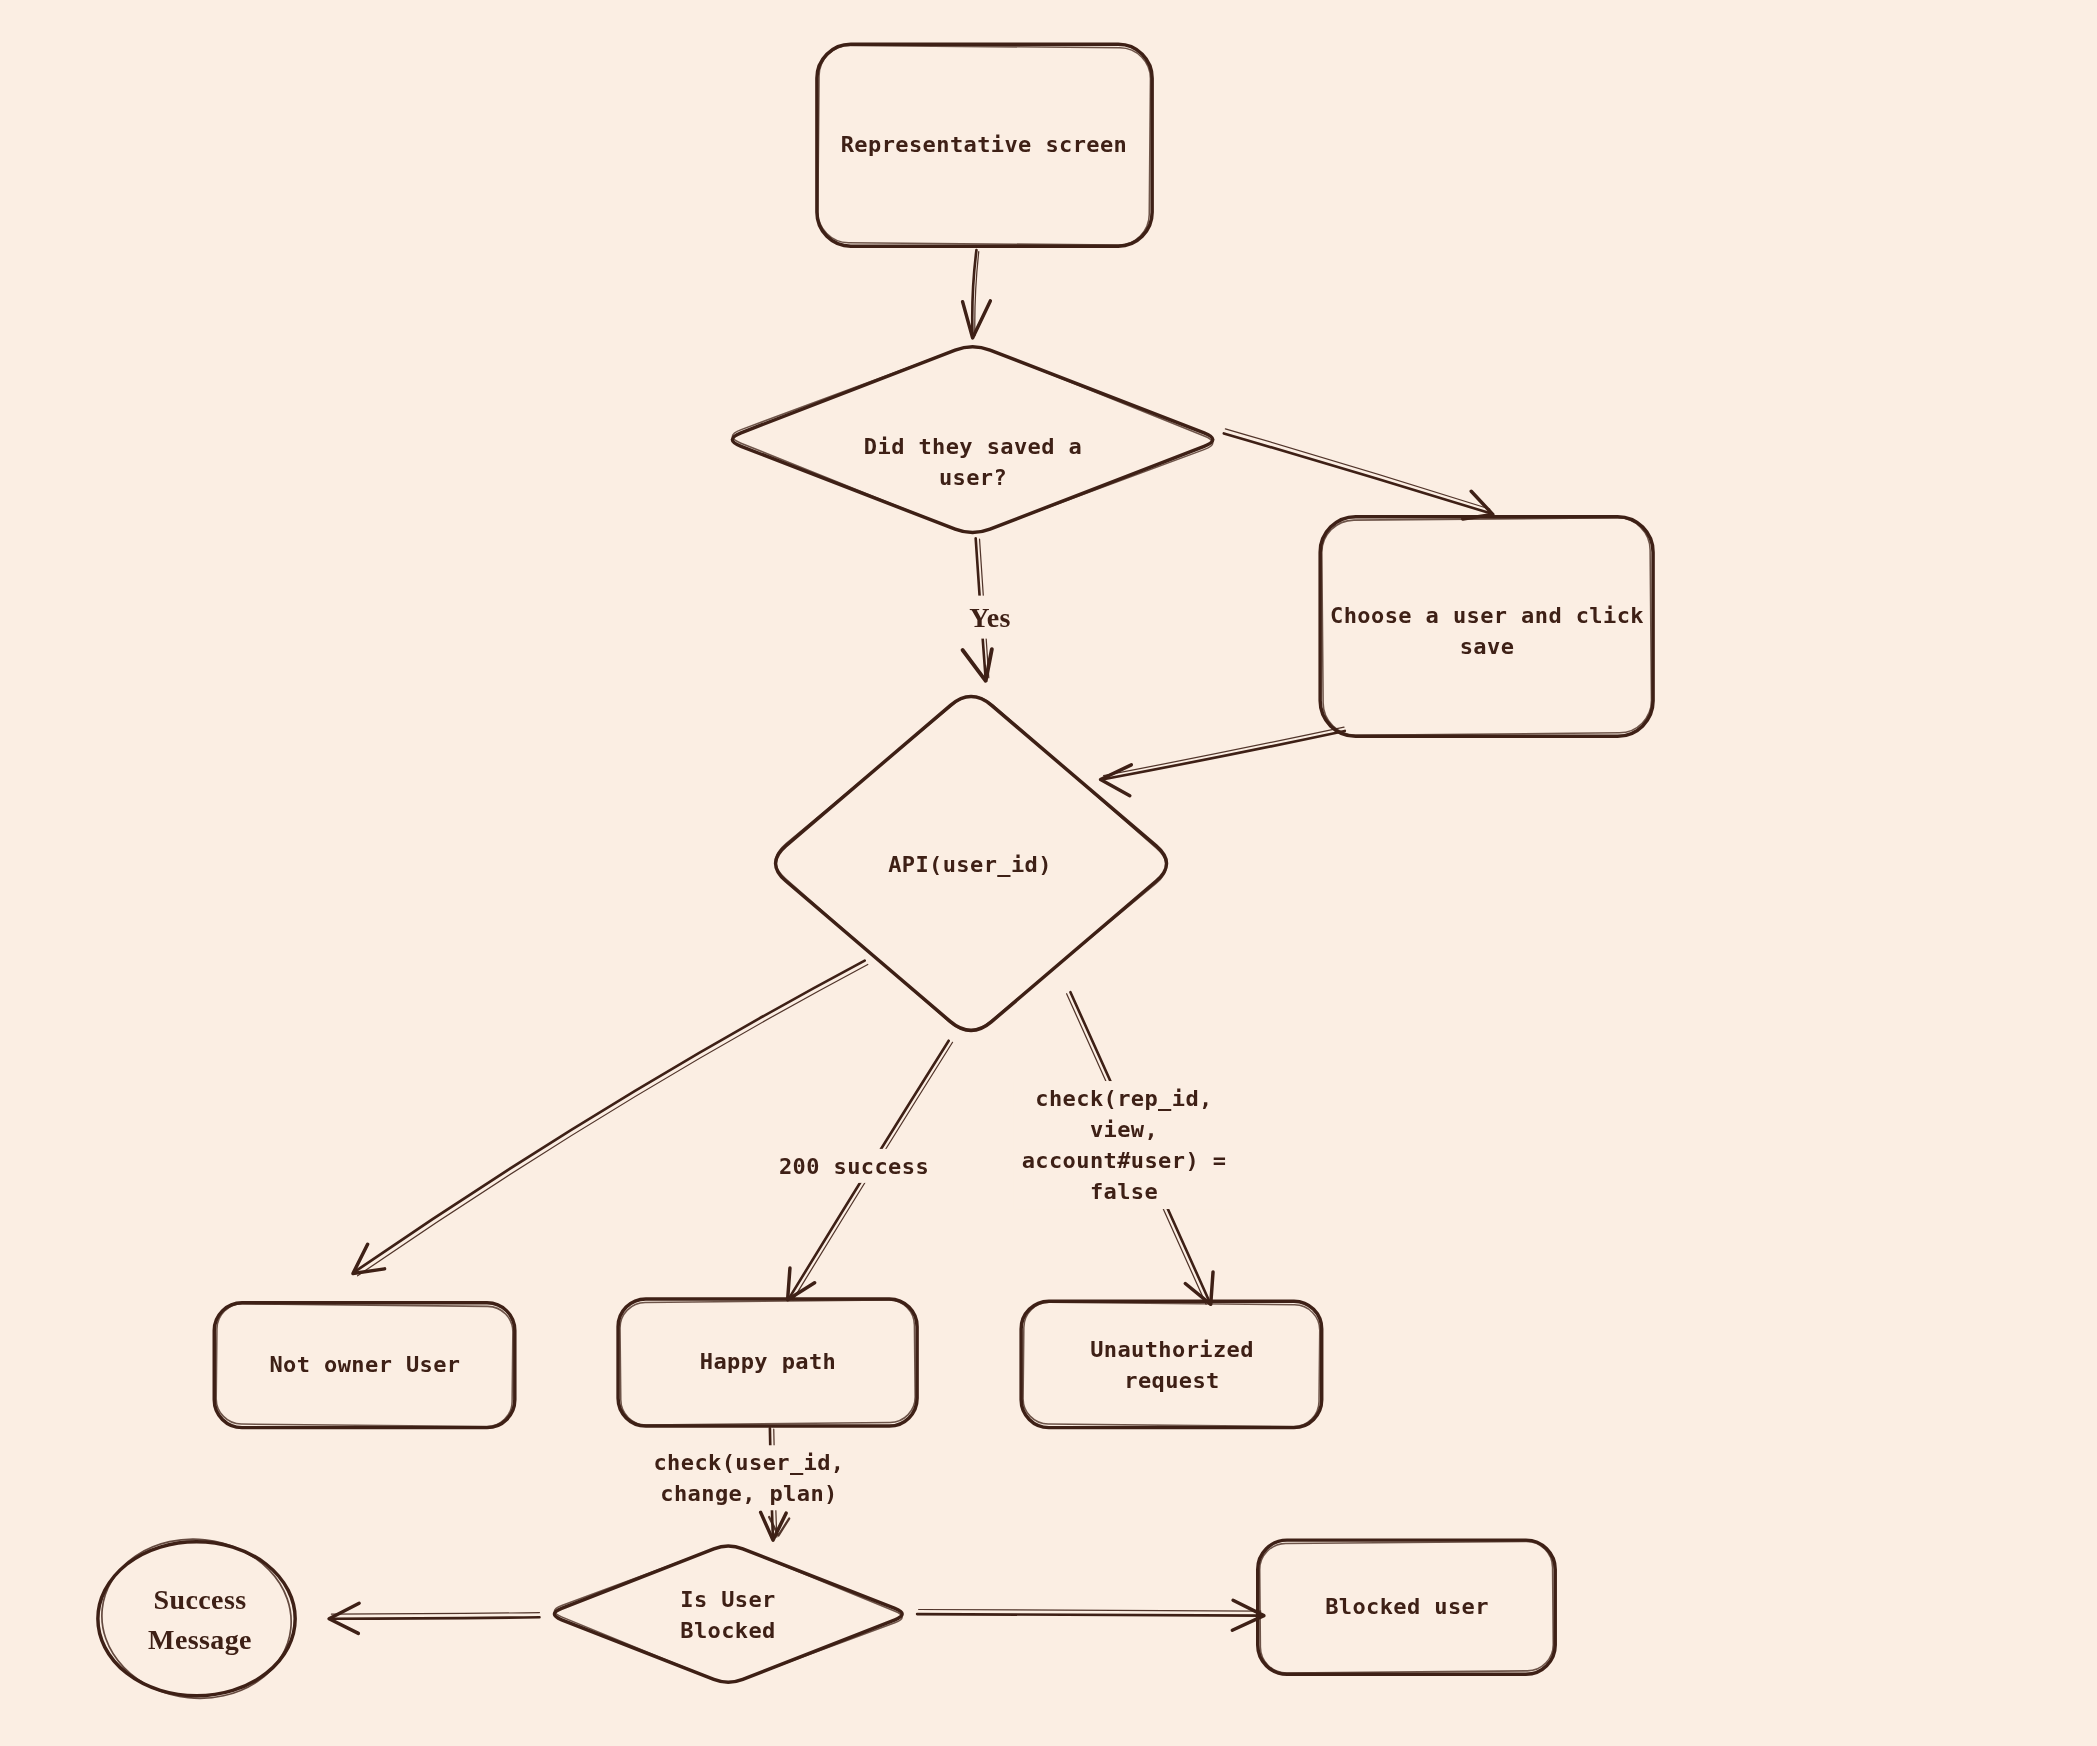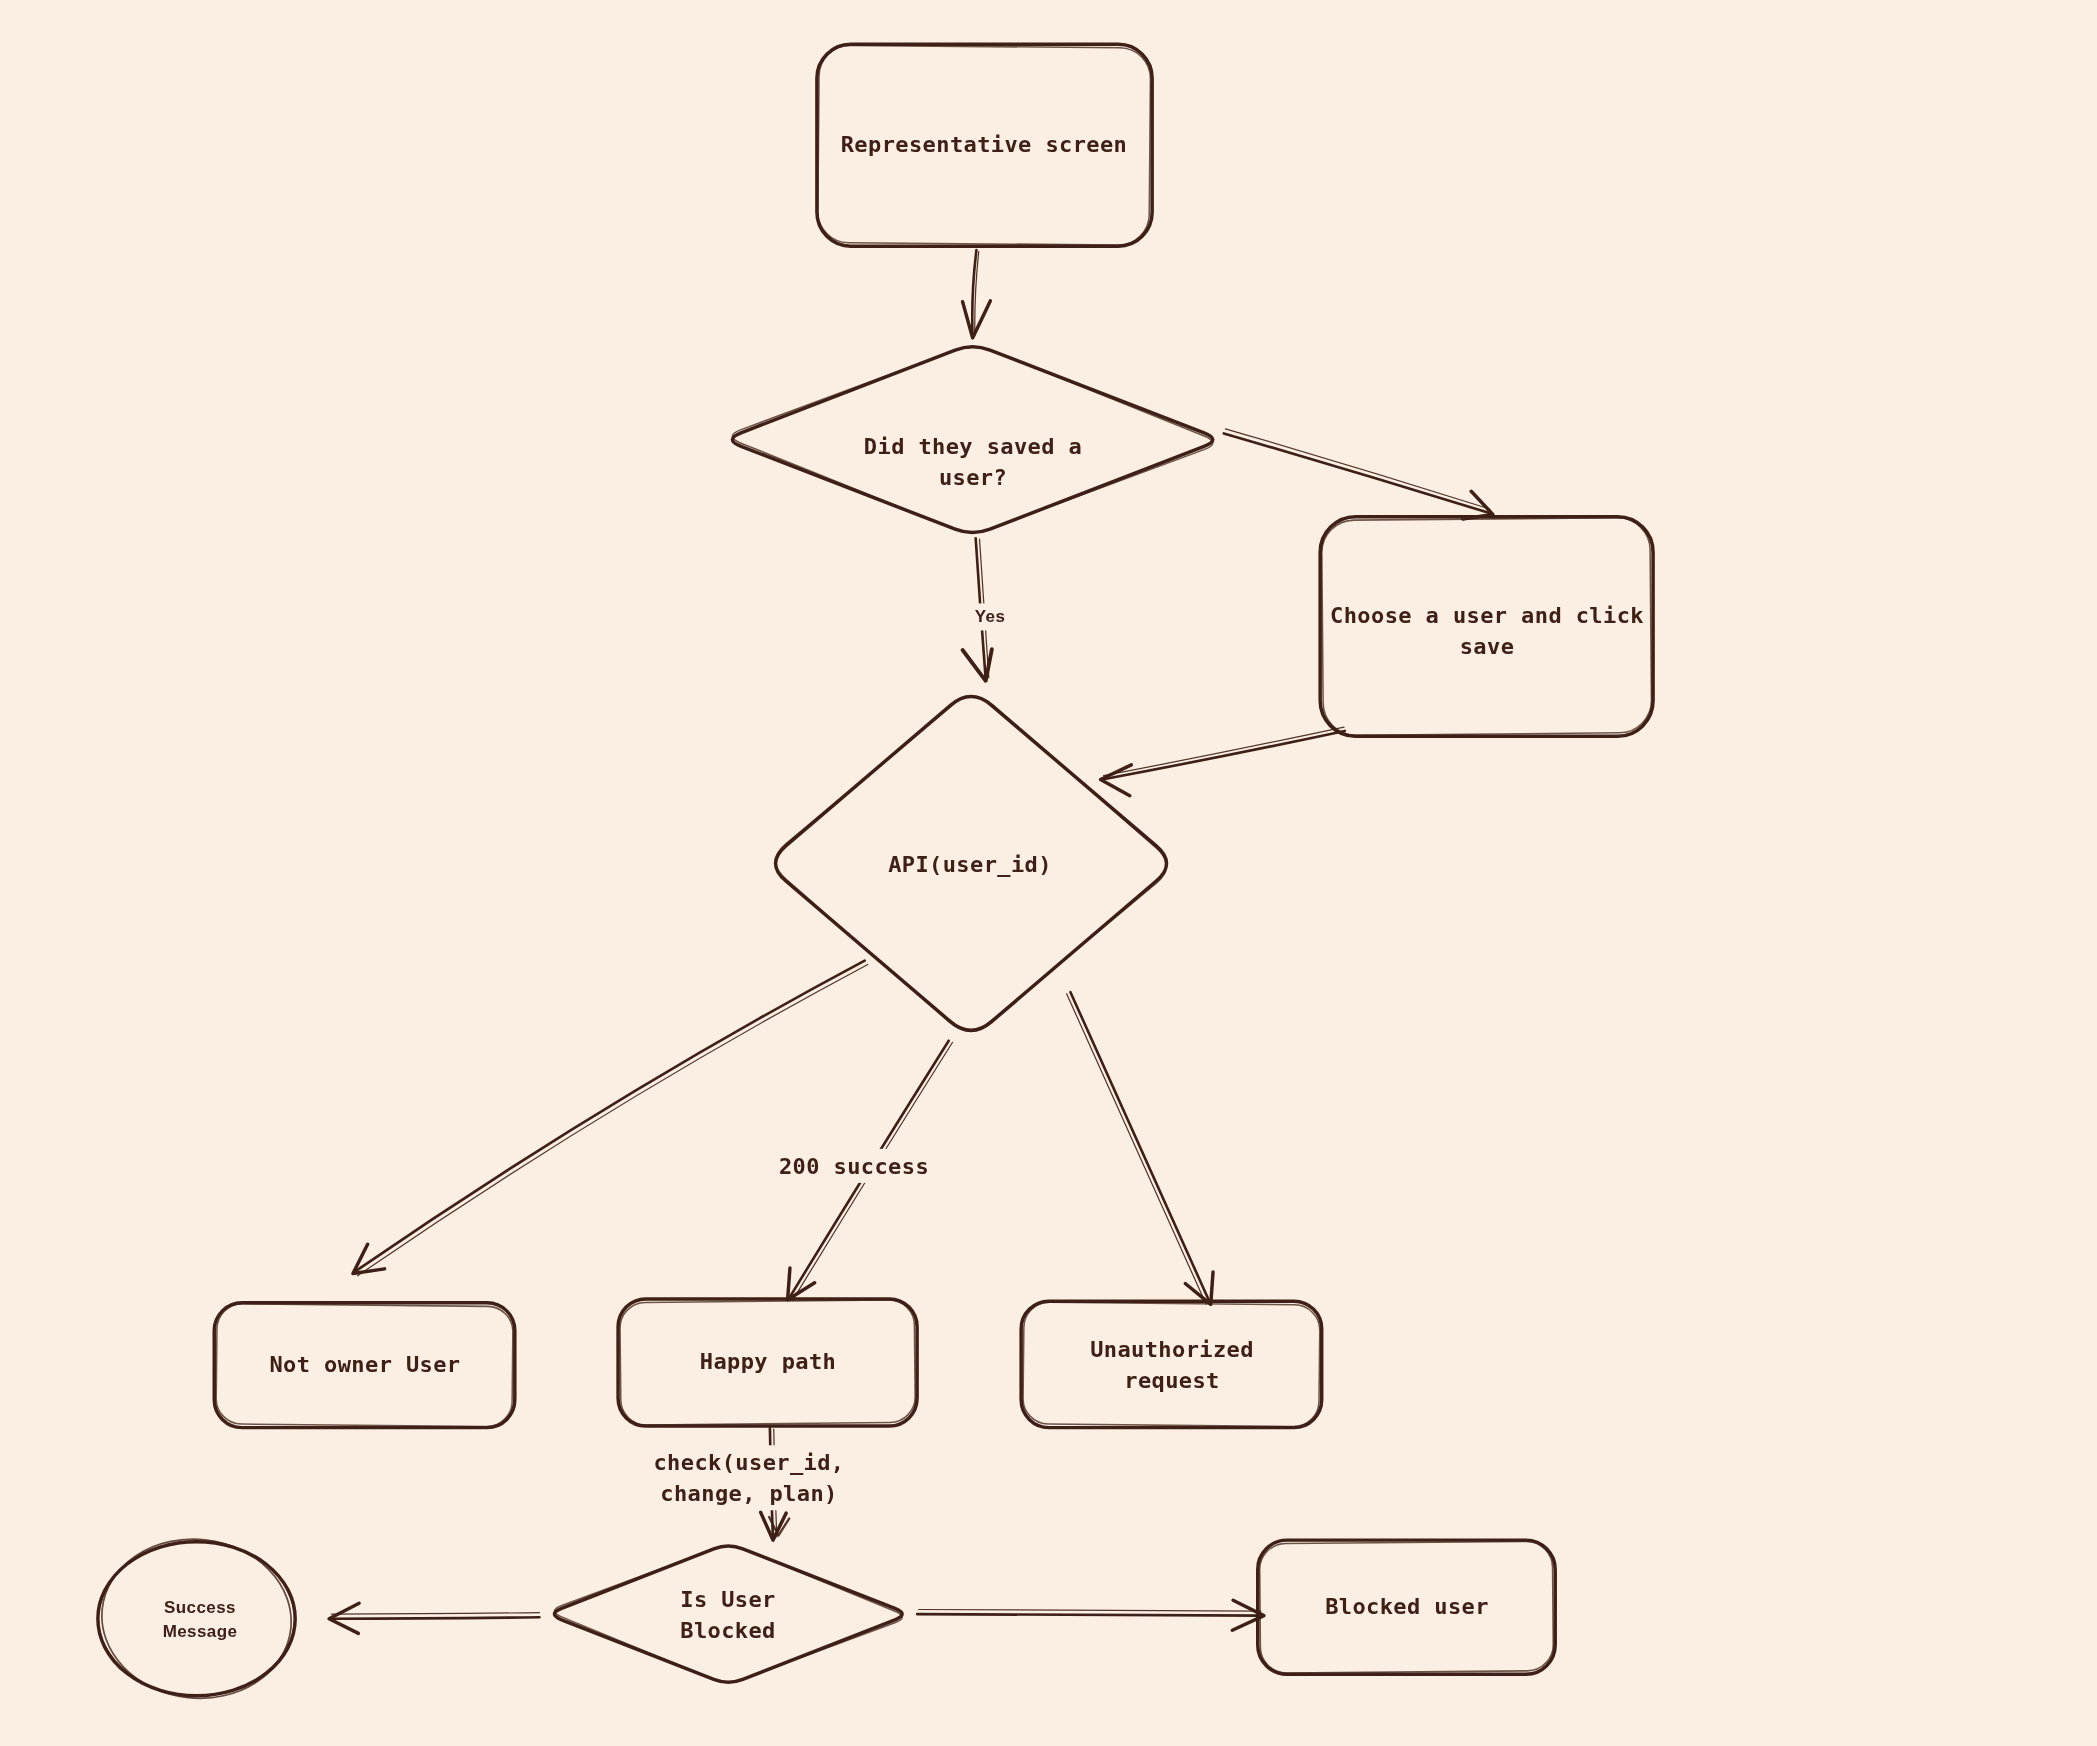--- a/index.html
+++ b/index.html
@@ -22,22 +22,22 @@
     line-height:1.42;
     font-weight:700;
     color:var(--ink);
     letter-spacing:0.4px;
   }
   .edge-label{
     background:var(--bg);
     padding:1.5px 7.7px;
   }
   .hand{
-    font-family:Liberation Sans, sans-serif;
-    font-size:17px;
+    font-family:Liberation Serif, serif;
+    font-size:28px;
   }
 </style>
 </head>
 <body>
 
 <div class="canvas">
 
   <svg width="2097" height="1747" viewBox="0 0 2721 2266" fill="none" stroke="currentColor" stroke-linecap="round" stroke-linejoin="round">
 
     <g>
@@ -175,18 +175,22 @@
   <div class="label hand" style="left:200px; top:1620px;">Success
 Message</div>
 
   <div class="label" style="left:1407px; top:1607px;">Blocked user</div>
 
   <div class="label hand edge-label" style="left:990px; top:617px;">Yes</div>
 
 
   <div class="label edge-label" style="left:854px; top:1166px;">200 success</div>
 
+  <div class="label edge-label" style="left:1124px; top:1145px;">check(rep_id,
+view,
+account#user) =
+false</div>
 
   <div class="label edge-label" style="left:749px; top:1478px;">check(user_id,
 change, plan)</div>
 
 </div>
 
 
 </body></html>

